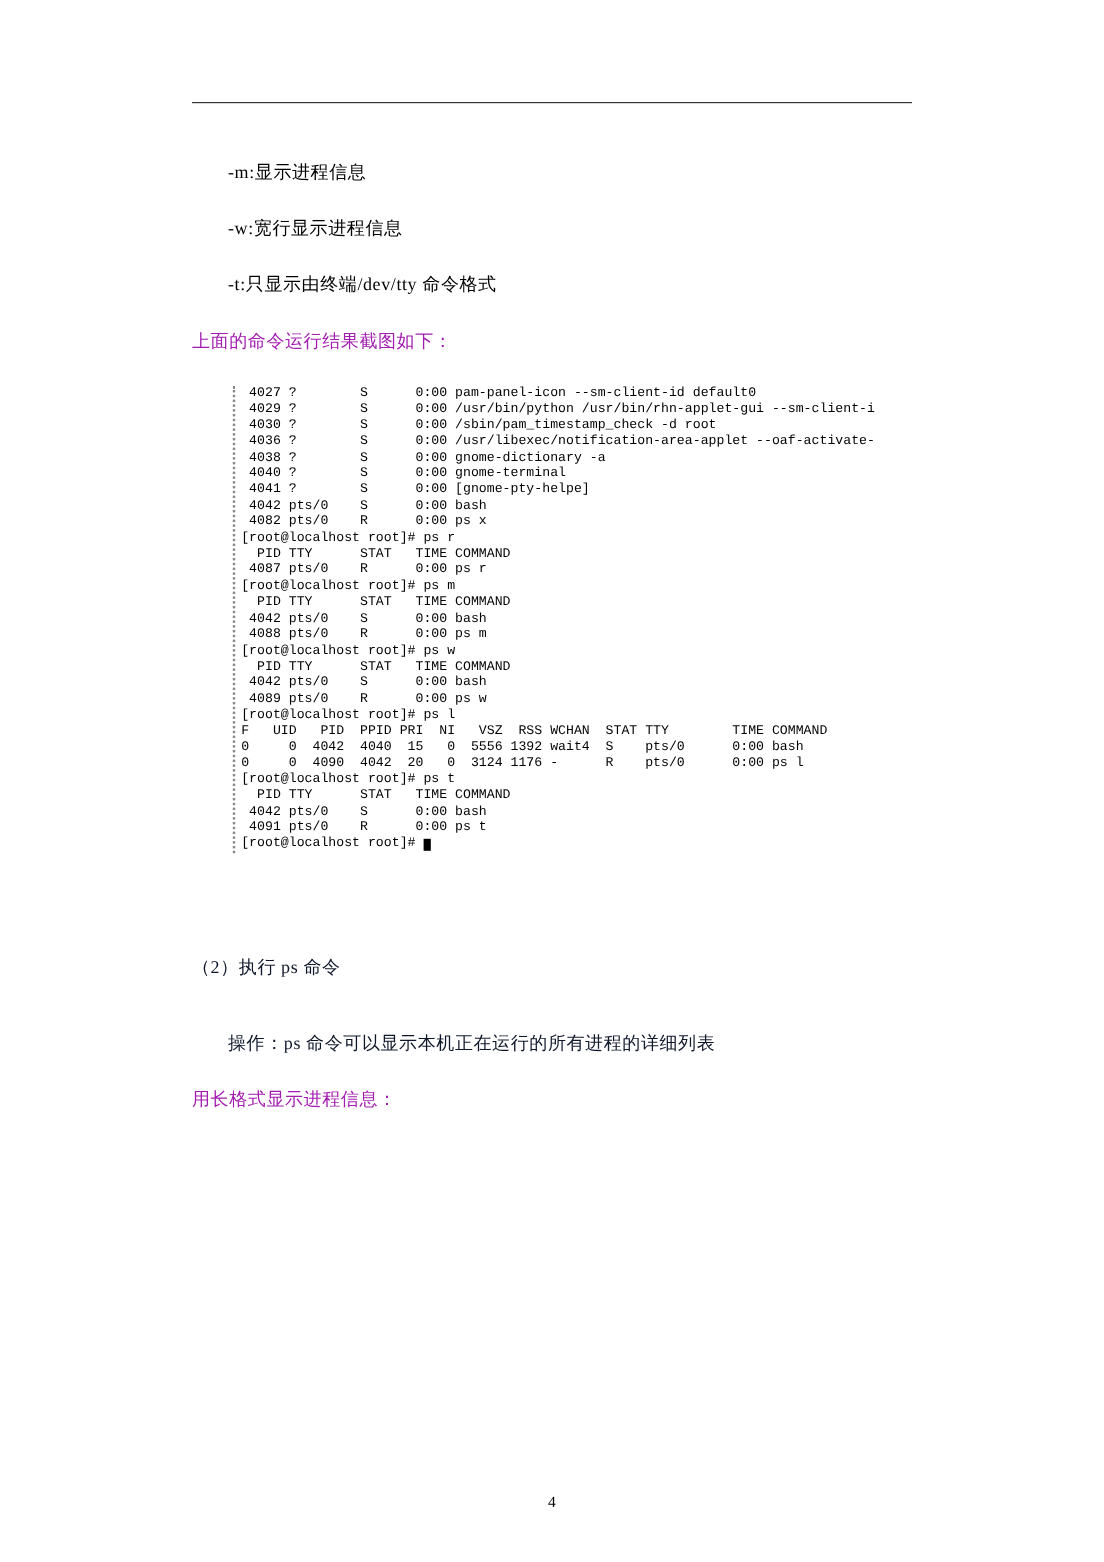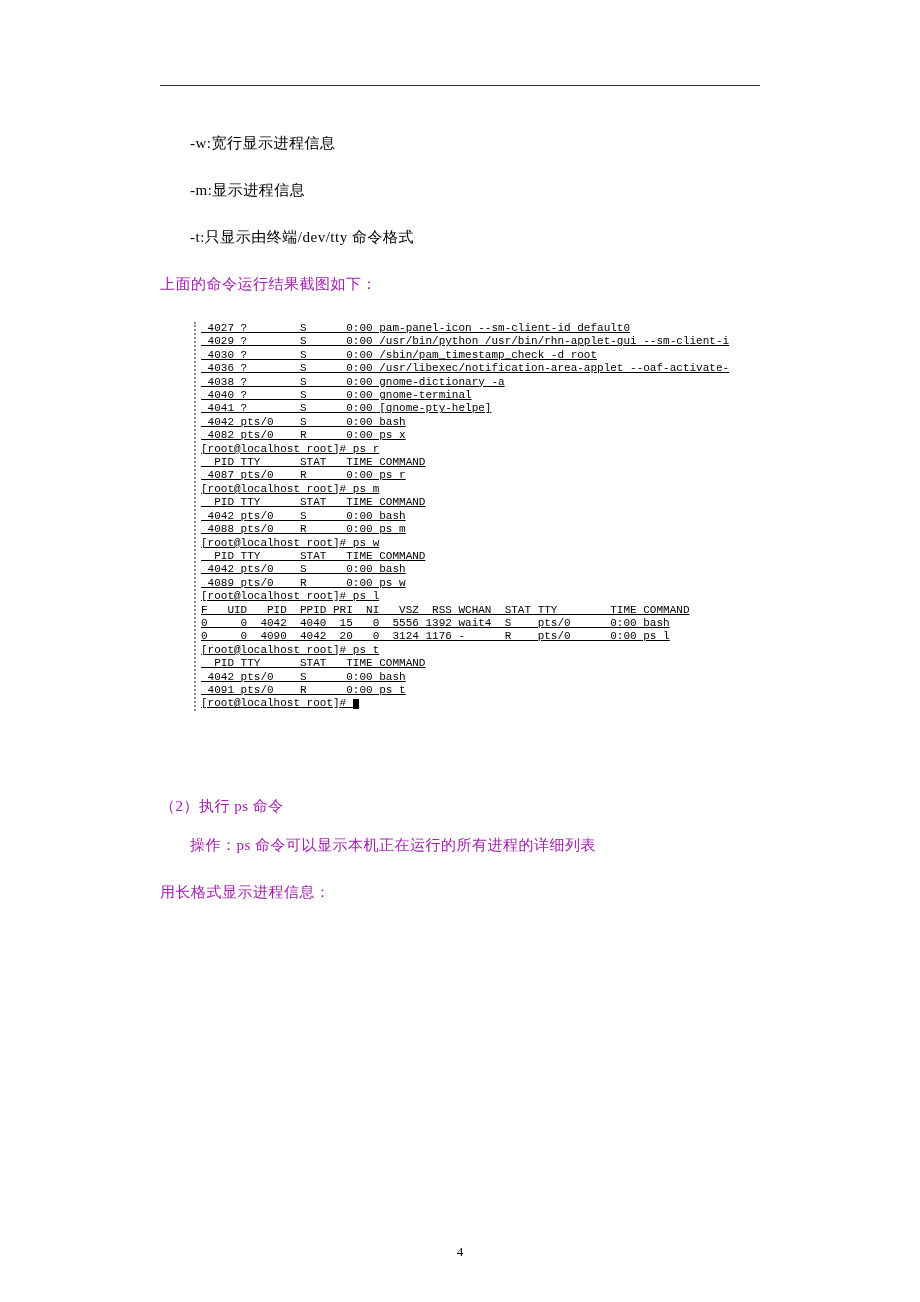--- a/index.html
+++ b/index.html
@@ -33,32 +33,31 @@
     }
     .terminal-block {
       margin: 6px 0 0 34px;
       font-family: "Courier New", monospace;
       font-size: 11px;
       color: #000;
       line-height: 1.22;
       white-space: pre;
       border-left: 2px dotted #888;
       padding-left: 5px;
-      text-decoration: underline;
     }
     .section-title {
       font-size: 15px;
-      color: #a21caf;
+      color: #0f172a;
       margin-top: 86px;
-      margin-bottom: 20px;
+      margin-bottom: 44px;
       letter-spacing: 0.5px;
     }
     .indent-line {
       font-size: 15px;
-      color: #a21caf;
+      color: #0f172a;
       margin-bottom: 28px;
       margin-left: 30px;
       letter-spacing: 0.5px;
     }
     .page-number {
       position: absolute;
       bottom: 42px;
       width: 100%;
       text-align: center;
       font-size: 13px;
@@ -72,22 +71,22 @@
       background: #000;
       vertical-align: text-bottom;
     }
   </style>
 </head>
 <body>
 
 <div class="page-content">
   <hr class="hr-line">
 
+  <div class="bullet-line">-m:显示进程信息</div>
   <div class="bullet-line">-w:宽行显示进程信息</div>
-  <div class="bullet-line">-m:显示进程信息</div>
   <div class="bullet-line">-t:只显示由终端/dev/tty 命令格式</div>
 
   <div class="body-line">上面的命令运行结果截图如下：</div>
 
   <div class="terminal-block" id="terminal-block"> 4027 ?        S      0:00 pam-panel-icon --sm-client-id default0
  4029 ?        S      0:00 /usr/bin/python /usr/bin/rhn-applet-gui --sm-client-i
  4030 ?        S      0:00 /sbin/pam_timestamp_check -d root
  4036 ?        S      0:00 /usr/libexec/notification-area-applet --oaf-activate-
  4038 ?        S      0:00 gnome-dictionary -a
  4040 ?        S      0:00 gnome-terminal

